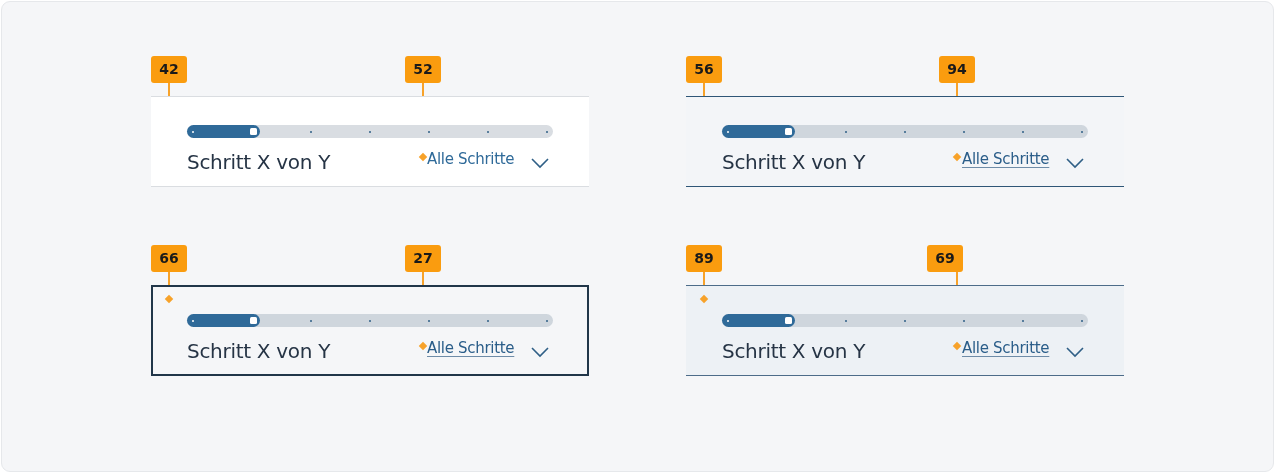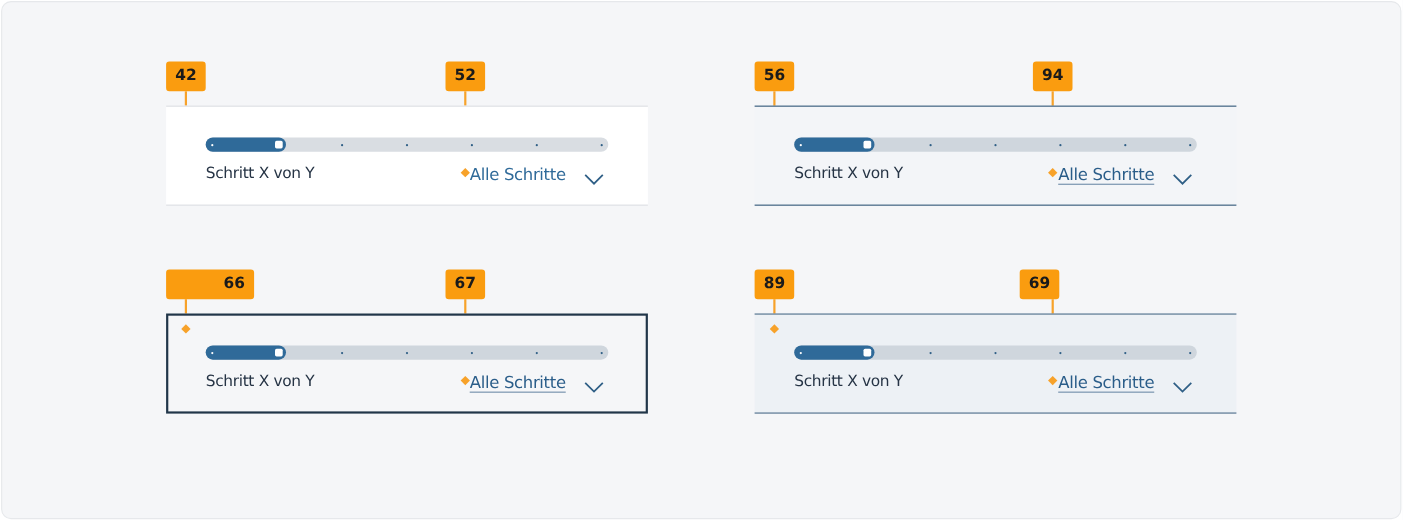--- a/index.html
+++ b/index.html
@@ -11,21 +11,21 @@
   .card.v3 { background:#f5f6f8; border:2px solid #213649; }
   .card.v4 { background:#edf1f5; border-top:1px solid #4d6c89; border-bottom:1px solid #4d6c89; }
 
   .track { position:absolute; left:36px; top:28px; width:366px; height:13px; border-radius:7px; background:#d9dde2; }
   .card.v2 .track, .card.v3 .track, .card.v4 .track { background:#cfd6dd; }
   .fill { position:absolute; left:0; top:0; width:73px; height:13px; border-radius:7px; background:#2f6a99; }
   .knob { position:absolute; right:3px; top:3px; width:7px; height:7px; border-radius:1.5px; background:#ffffff; }
   .dot { position:absolute; top:5.5px; width:2px; height:2px; border-radius:1px; background:#2f5f86; }
   .fill .dot { background:#ffffff; }
 
-  .label { position:absolute; left:36px; top:53px; font-size:14px; color:#263445; font-family:"DejaVu Sans", sans-serif; letter-spacing:-0.3px; }
+  .label { position:absolute; left:36px; top:53px; font-size:20px; color:#263445; font-family:"DejaVu Sans", sans-serif; letter-spacing:-0.3px; }
   .link { position:absolute; left:276px; top:53px; font-size:15px; color:#2f6a99; letter-spacing:-0.3px; }
   .card.v2 .link, .card.v3 .link, .card.v4 .link { text-decoration:underline; text-decoration-color:#6e8ca8; text-underline-offset:3px; color:#2a5d89; }
   .chev { position:absolute; left:379px; top:60px; width:20px; height:12px; }
 
   .badge { position:absolute; width:36px; height:27px; border-radius:3px; background:#fa9c0f; color:#1a1a1a; font-weight:bold; font-size:14px; line-height:27px; text-align:center; font-family:"DejaVu Sans", sans-serif; }
   .leader { position:absolute; width:1.5px; background:#f7a22a; }
   .diamond { position:absolute; width:6px; height:6px; background:#f7a22a; transform:rotate(45deg); }
 </style>
 </head>
 <body>
@@ -77,23 +77,23 @@
     <div class="dot" style="left:359px;"></div>
   </div>
   <div class="label">Schritt X von Y</div>
   <div class="link">Alle Schritte</div>
   <svg class="chev" viewBox="0 0 20 12">
       <polyline points="2,2 10,10 18,2" fill="none" stroke="#2f5f86" stroke-width="1.6"></polyline>
     </svg>
 </div>
 <div class="diamond" style="left:954px;top:154px;"></div>
 
-<div class="badge" style="left:151px;top:245px;padding-left:44px;">66</div>
+<div class="badge" style="left:151px;top:245px;">66</div>
 <div class="leader" style="left:168px;top:272px;height:27px;"></div>
-<div class="badge" style="left:405px;top:245px;">67</div>
+<div class="badge" style="left:405px;top:245px;">27</div>
 <div class="leader" style="left:422px;top:272px;height:74px;"></div>
 
 <div class="card v3" style="left:151px;top:285px;">
   <div class="track" style="left:34px;top:27px;">
     <div class="fill">
       <div class="dot" style="left:5px;"></div>
       <div class="knob"></div>
     </div>
     <div class="dot" style="left:123px;"></div>
     <div class="dot" style="left:182px;"></div>

